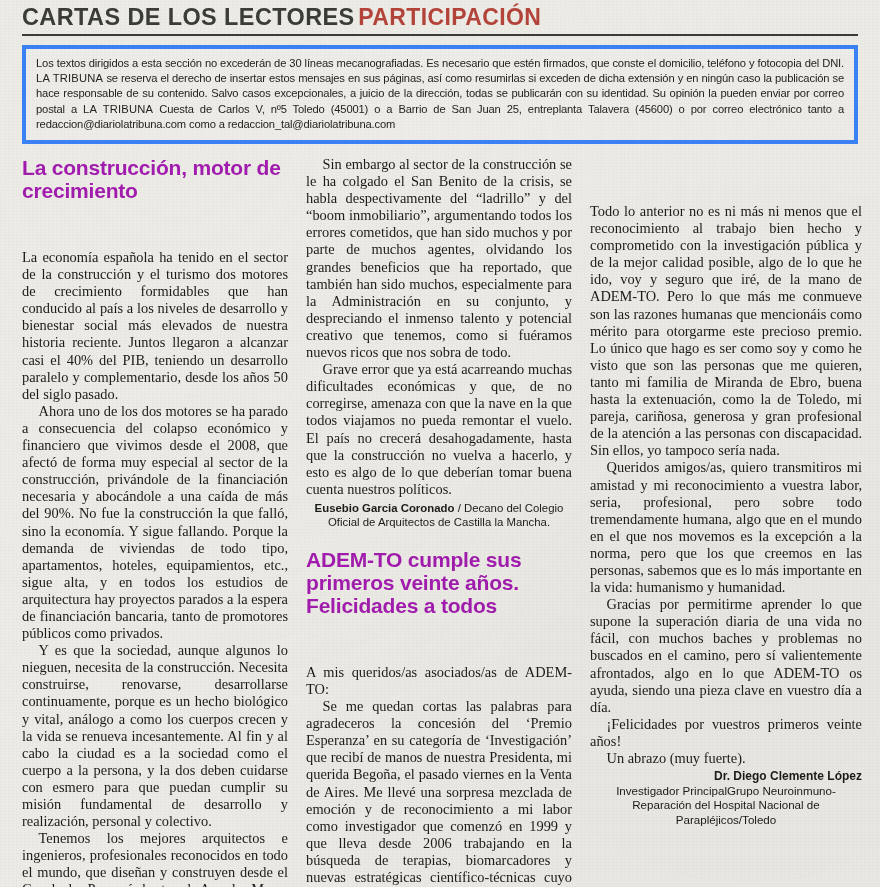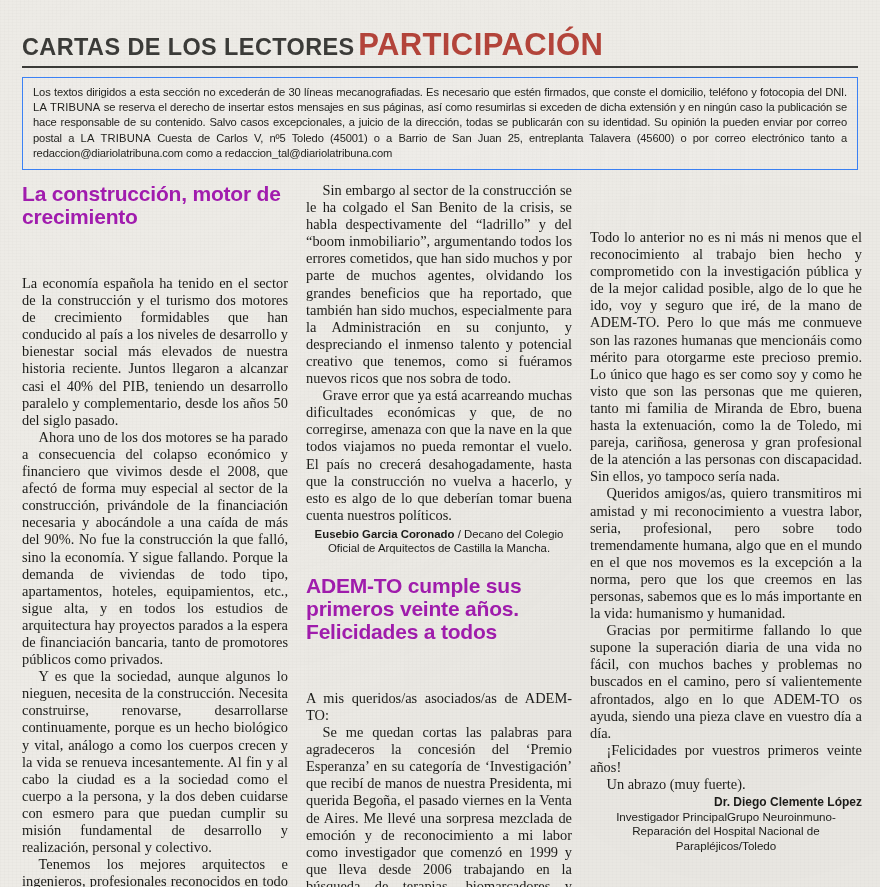--- a/index.html
+++ b/index.html
@@ -51,36 +51,35 @@
     font-weight: bold;
     font-size: 23px;
     letter-spacing: 0.4px;
     color: #3b3b38;
     transform: scaleX(1.02);
     transform-origin: left;
   }
   .masthead-accent {
     font-family: "Liberation Sans", sans-serif;
     font-weight: bold;
-    font-size: 31px;
+    font-size: 23px;
     letter-spacing: 0.4px;
     color: #b4443a;
-    margin-top: 23px;
   }
   .masthead-rule {
     height: 2px;
     background: #3b3b38;
     margin-top: 3px;
     margin-bottom: 0;
   }
 
   
   .intro-box {
     margin-top: 9px;
-    border: 1px solid #3b82f6;
+    border: 4px solid #3b82f6;
     background: #eeece8;
     padding: 7px 10px 8px 10px;
   }
   .intro-text {
     font-family: "Liberation Sans", sans-serif;
     font-size: 11.2px;
     line-height: 15.2px;
     text-align: justify;
     color: #23231f;
     letter-spacing: -0.15px;
@@ -190,21 +189,21 @@
       <p class="byline"><span class="name">Eusebio Garcia Coronado</span><span> / </span><span>Decano del Colegio Oficial de Arquitectos de Castilla la Mancha.</span></p>
 
       <h2 class="headline second">ADEM-TO cumple sus primeros veinte años. Felicidades a todos</h2>
       <p class="body noindent">A mis queridos/as asociados/as de ADEM-TO:</p>
       <p class="body">Se me quedan cortas las palabras para agradeceros la concesión del ‘Premio Esperanza’ en su categoría de ‘Investigación’ que recibí de manos de nuestra Presidenta, mi querida Begoña, el pasado viernes en la Venta de Aires. Me llevé una sorpresa mezclada de emoción y de reconocimiento a mi labor como investigador que comenzó en 1999 y que lleva desde 2006 trabajando en la búsqueda de terapias, biomarcadores y nuevas estratégicas científico-técnicas cuyo único fin sea la mejora de la calidad de vida de las personas con esclerosis múltiple. Algo a lo que no me habría podido dedicar sin la confianza de mis anteriores mentores y con el esfuerzo conjunto de mi equipo (pasado y presente), que ahora es pequeño en número, pero grande en profesionalidad e ilusión. Especialmente a estos últimos, les dedico y hago partícipes de este premio que tiene chapado mi nombre pero que no tendría sentido, ni existencia, sin su trabajo y dedicación.</p>
     </div>
 
     <div class="col">
       <p class="body noindent">Todo lo anterior no es ni más ni menos que el reconocimiento al trabajo bien hecho y comprometido con la investigación pública y de la mejor calidad posible, algo de lo que he ido, voy y seguro que iré, de la mano de ADEM-TO. Pero lo que más me conmueve son las razones humanas que mencionáis como mérito para otorgarme este precioso premio. Lo único que hago es ser como soy y como he visto que son las personas que me quieren, tanto mi familia de Miranda de Ebro, buena hasta la extenuación, como la de Toledo, mi pareja, cariñosa, generosa y gran profesional de la atención a las personas con discapacidad. Sin ellos, yo tampoco sería nada.</p>
       <p class="body">Queridos amigos/as, quiero transmitiros mi amistad y mi reconocimiento a vuestra labor, seria, profesional, pero sobre todo tremendamente humana, algo que en el mundo en el que nos movemos es la excepción a la norma, pero que los que creemos en las personas, sabemos que es lo más importante en la vida: humanismo y humanidad.</p>
-      <p class="body">Gracias por permitirme fallando lo que supone la superación diaria de una vida no fácil, con muchos baches y problemas no buscados en el camino, pero sí valientemente afrontados, algo en lo que ADEM-TO os ayuda, siendo una pieza clave en vuestro día a día.</p>
+      <p class="body">Gracias por permitirme aprender lo que supone la superación diaria de una vida no fácil, con muchos baches y problemas no buscados en el camino, pero sí valientemente afrontados, algo en lo que ADEM-TO os ayuda, siendo una pieza clave en vuestro día a día.</p>
       <p class="body">¡Felicidades por vuestros primeros veinte años!</p>
       <p class="body">Un abrazo (muy fuerte).</p>
       <div class="signoff">
         <span class="name">Dr. Diego Clemente López</span>
         <span class="role">Investigador PrincipalGrupo Neuroinmuno-Reparación del Hospital Nacional de Parapléjicos/Toledo</span>
       </div>
     </div>
 
   </div>
 </div>

